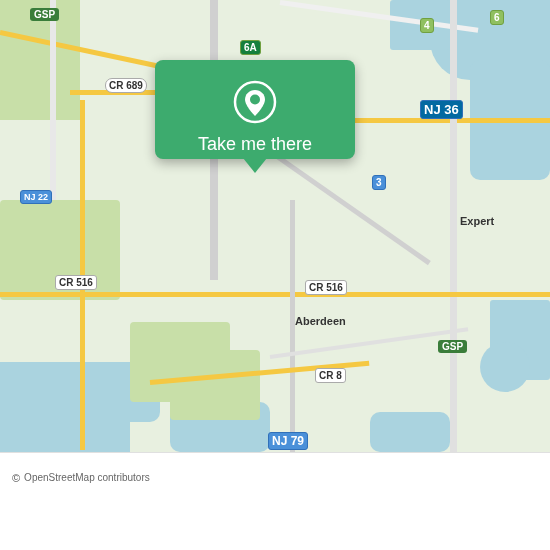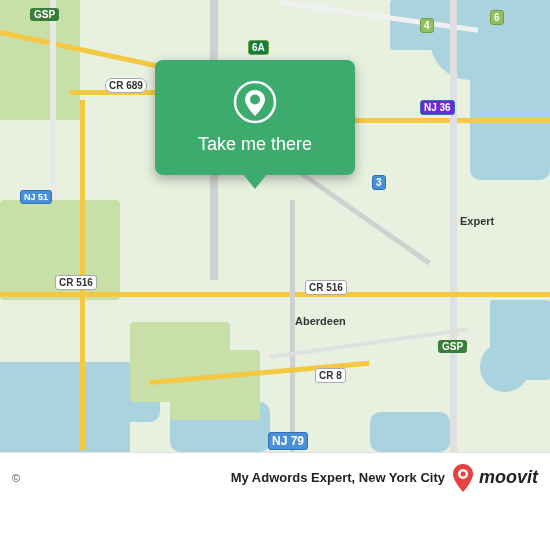--- a/index.html
+++ b/index.html
@@ -42,21 +42,21 @@
     }
 
     
     .map-popup {
       position: absolute;
       top: 60px;
       left: 155px;
       width: 200px;
       background: #3dab6e;
       border-radius: 8px;
-      padding: 20px 16px 20px 16px;
+      padding: 20px 16px 4px 16px;
       display: flex;
       flex-direction: column;
       align-items: center;
       cursor: pointer;
       z-index: 10;
       box-shadow: 0 4px 12px rgba(0,0,0,0.3);
     }
 
     .map-popup::after {
       content: '';
@@ -222,26 +222,26 @@
   <div style="position:absolute;top:100px;left:200px;width:280px;height:5px;background:#d0d0d0;transform:rotate(35deg);transform-origin:left center;"></div>
 
   <div style="position:absolute;top:200px;left:290px;width:5px;height:300px;background:#d0d0d0;"></div>
 
   <div style="position:absolute;top:380px;left:150px;width:220px;height:5px;background:#f5c842;transform:rotate(-5deg);transform-origin:left center;"></div>
 
   <div style="position:absolute;top:355px;left:270px;width:200px;height:4px;background:#e0e0e0;transform:rotate(-8deg);transform-origin:left center;"></div>
 
   <div class="road-label-green" style="top:8px;left:30px;">GSP</div>
   <div class="road-label" style="top:78px;left:105px;border-radius:7px;">CR 689</div>
-  <div class="road-label" style="top:40px;left:240px;background:#15803d;color:white;border-color:#70a040;margin-left:8px;">6A</div>
+  <div class="road-label" style="top:40px;left:240px;background:#15803d;color:white;border-color:#70a040;">6A</div>
   <div class="road-label" style="top:18px;left:420px;background:#90c060;color:white;border-color:#70a040;">4</div>
   <div class="road-label" style="top:10px;left:490px;background:#90c060;color:white;border-color:#70a040;">6</div>
-  <div class="road-label" style="top:100px;left:420px;background:#6d28d9;color:white;border-color:#3070b9;font-size:10px;">NJ 36</div>
+  <div class="road-label" style="top:100px;left:420px;background:#0369a1;color:white;border-color:#3070b9;font-size:13px;">NJ 36</div>
   <div class="road-label" style="top:175px;left:372px;background:#4a90d9;color:white;border-color:#3070b9;">3</div>
-  <div class="road-label" style="top:190px;left:20px;background:#4a90d9;color:white;border-color:#3070b9;font-size:9px;">NJ 51</div>
+  <div class="road-label" style="top:190px;left:20px;background:#4a90d9;color:white;border-color:#3070b9;font-size:9px;">NJ 22</div>
   <div class="road-label" style="top:275px;left:55px;">CR 516</div>
   <div class="road-label" style="top:280px;left:305px;">CR 516</div>
   <div class="road-label-green" style="top:340px;left:438px;">GSP</div>
   <div class="road-label" style="top:368px;left:315px;">CR 8</div>
   <div class="road-label" style="top:432px;left:268px;background:#4a90d9;color:white;border-color:#3070b9;font-size:12px;">NJ 79</div>
 
   <div class="place-label" style="top:215px;left:460px;">Expert</div>
   <div class="place-label" style="top:315px;left:295px;">Aberdeen</div>
 
   <div class="map-popup">
@@ -251,26 +251,15 @@
       <path d="M22 10 C16 10 12 14.5 12 19.5 C12 26 22 36 22 36 C22 36 32 26 32 19.5 C32 14.5 28 10 22 10Z" fill="white"></path>
       <circle cx="22" cy="19.5" r="5" fill="#3dab6e"></circle>
     </svg>
     <span class="popup-text">Take me there</span>
   </div>
 </div>
 
 <div id="bottom-bar">
   <div class="bottom-left">
     <span class="copyright-sym">©</span>
-  </div>
-  <div class="bottom-right">
-    <span class="bottom-title">My Adwords Expert, New York City</span>
-    <div class="moovit-logo">
-
-      <svg class="moovit-pin" viewBox="0 0 24 28" xmlns="http://www.w3.org/2000/svg">
-        <path d="M12 0 C6 0 2 4.5 2 10 C2 17 12 28 12 28 C12 28 22 17 22 10 C22 4.5 18 0 12 0Z" fill="#e84040"></path>
-        <circle cx="12" cy="10" r="5" fill="white"></circle>
-        <circle cx="12" cy="10" r="2.5" fill="#e84040"></circle>
-      </svg>
-      <span class="moovit-text">moovit</span>
-    </div>
+    <span class="osm-text">OpenStreetMap contributors</span>
   </div>
 </div>
 
 </body></html>

